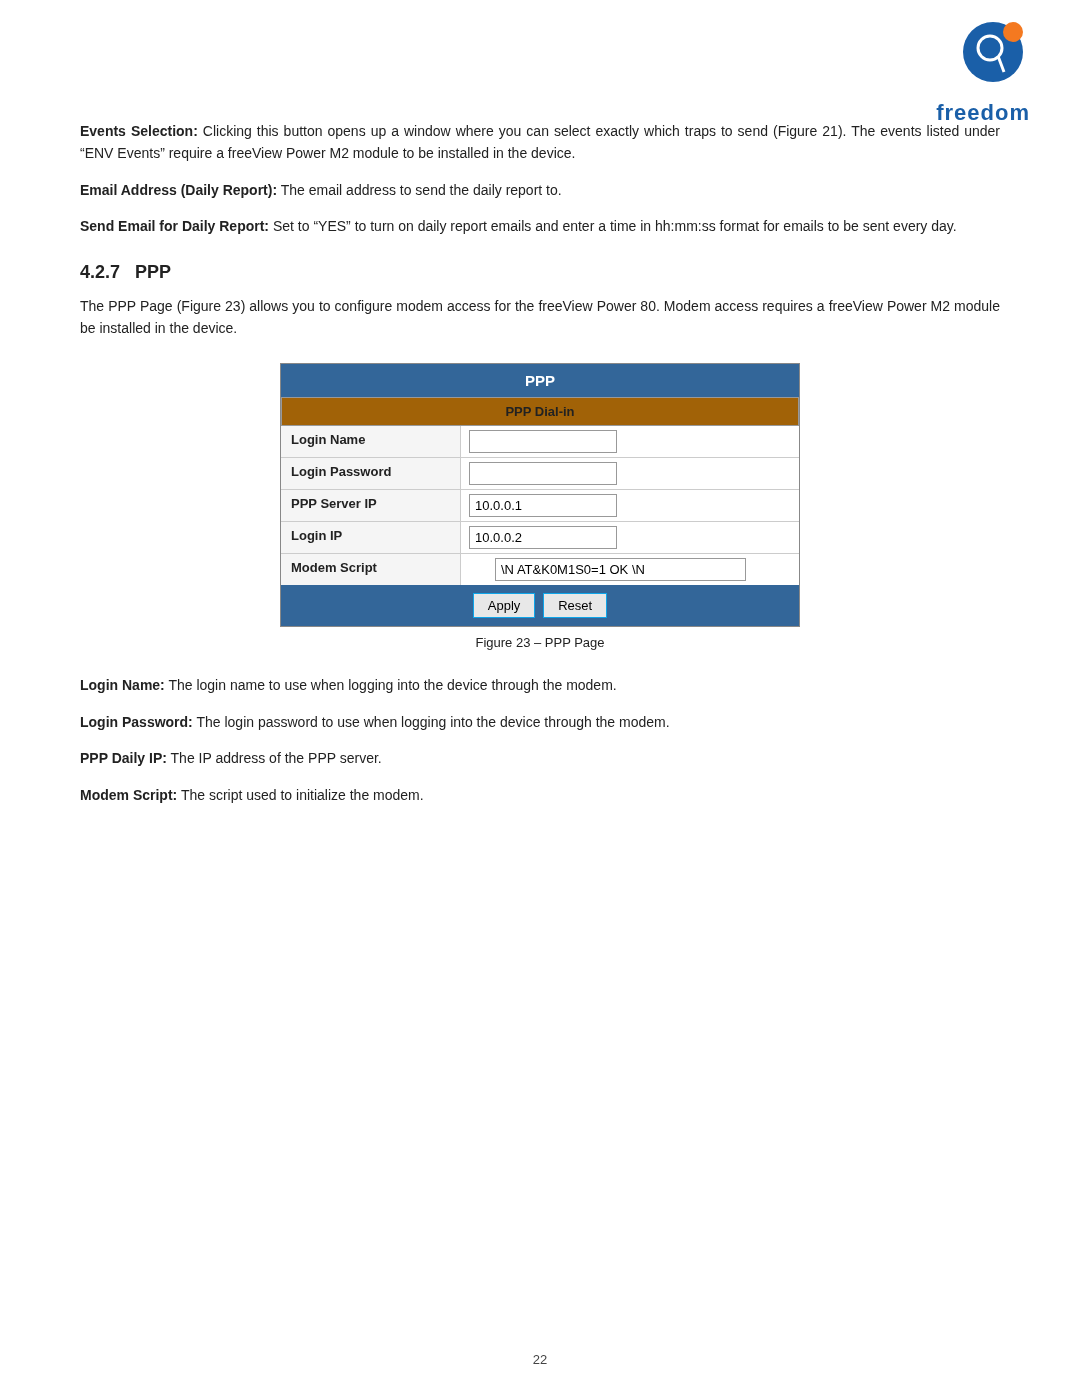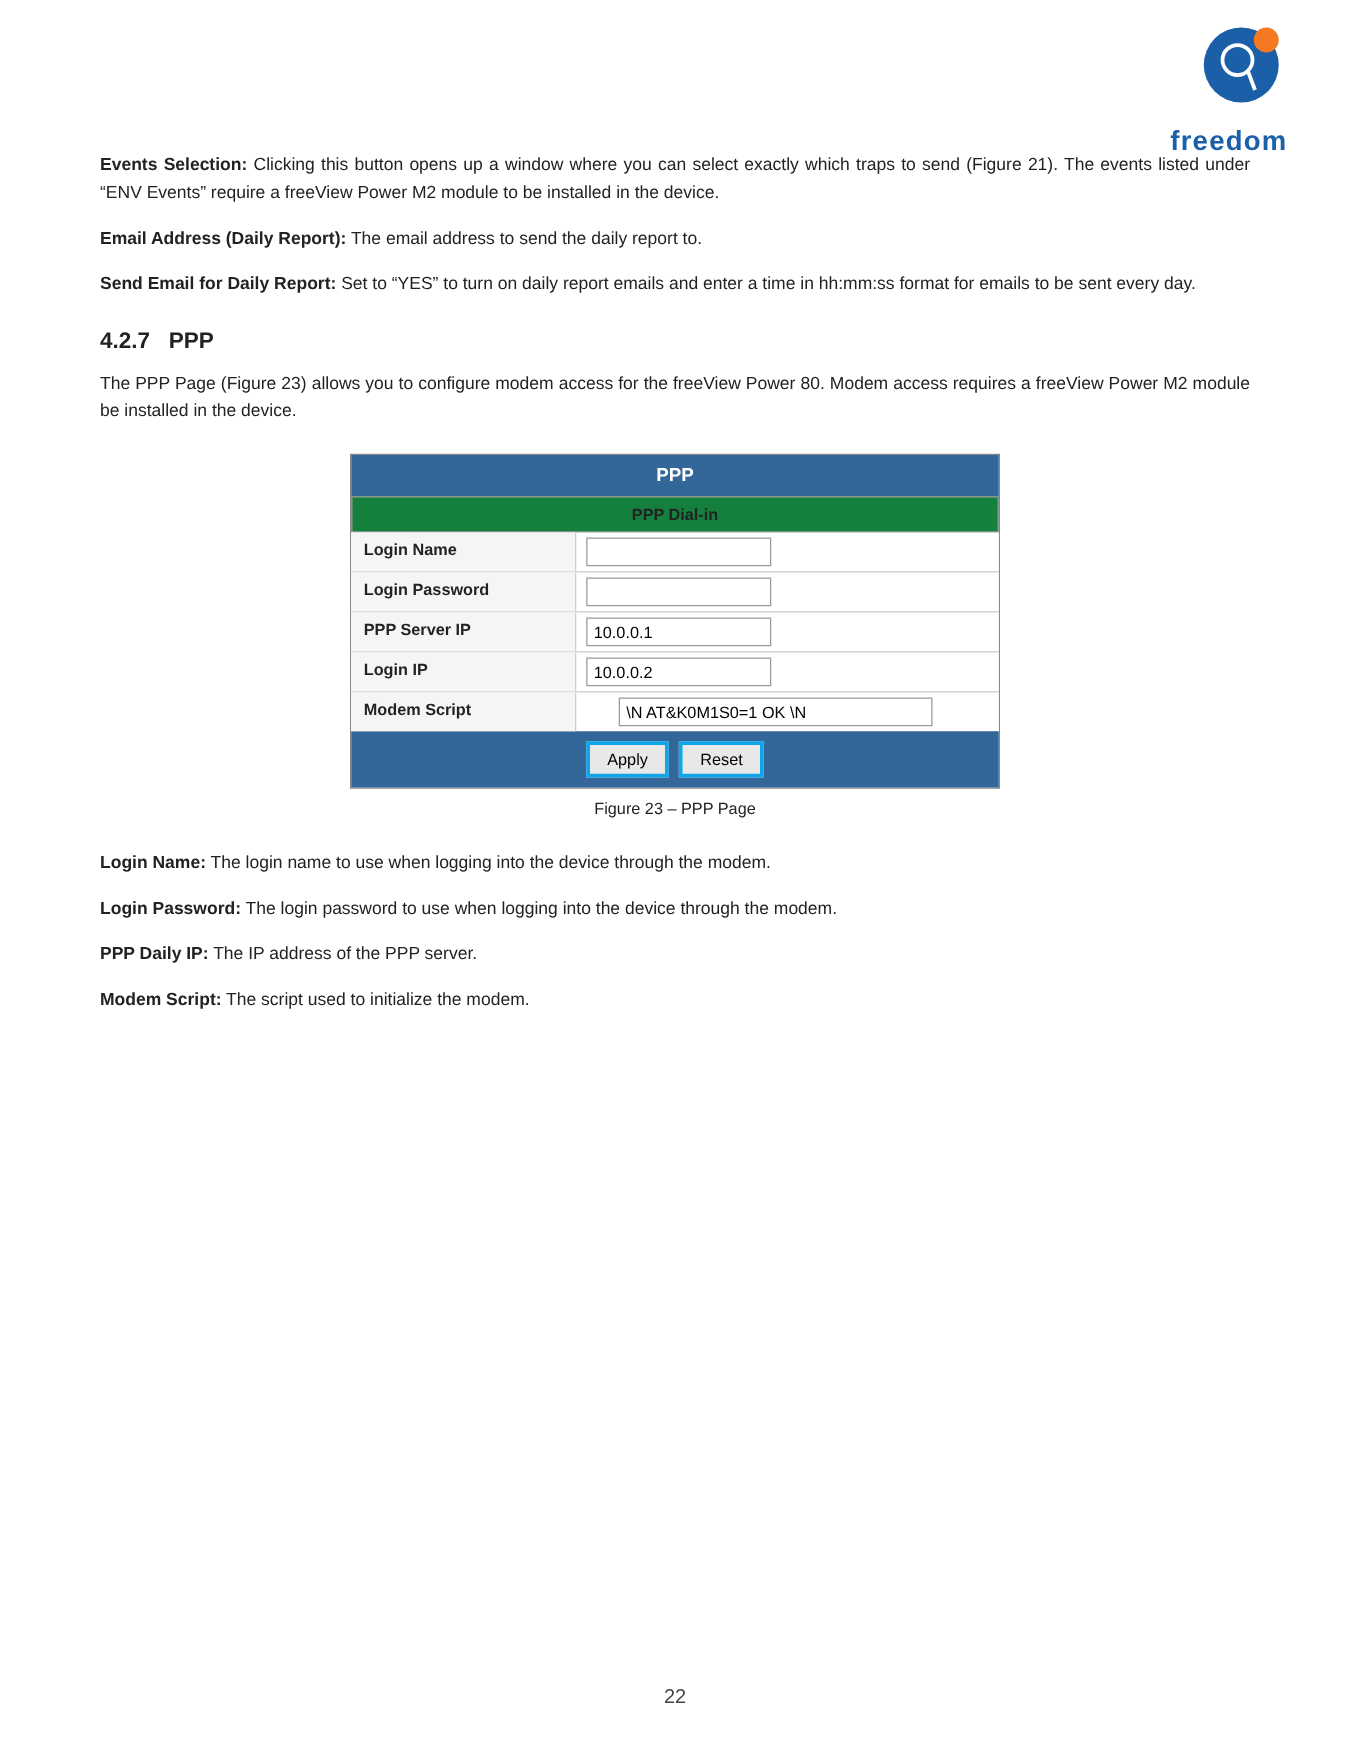--- a/index.html
+++ b/index.html
@@ -57,21 +57,21 @@
     }
     .ppp-table-header {
       background-color: #336699;
       color: #fff;
       text-align: center;
       font-weight: bold;
       font-size: 15px;
       padding: 8px;
     }
     .ppp-section-header {
-      background-color: #15803d;
+      background-color: #a16207;
       text-align: center;
       font-weight: bold;
       padding: 6px;
       border: 1px solid #999;
       font-size: 13px;
     }
     .ppp-label {
       width: 180px;
       padding: 6px 10px;
       font-weight: bold;
@@ -94,21 +94,21 @@
       width: 251px;
     }
     .ppp-buttons-row {
       background-color: #336699;
       text-align: center;
       padding: 8px;
     }
     .ppp-btn {
       padding: 4px 14px;
       font-size: 13px;
-      border: 3px solid #0ea5e9;
+      border: 1px solid #0ea5e9;
       background: #e8e8e8;
       cursor: pointer;
       margin: 0 2px;
     }
     .figure-caption {
       margin-top: 8px;
       font-size: 13px;
       text-align: center;
       color: #222;
     }
@@ -125,21 +125,21 @@
     }
     .ppp-data-row:last-child {
       border-bottom: none;
       gap: 26px;
     }
     .page-number {
       position: absolute;
       bottom: 30px;
       left: 50%;
       transform: translateX(-50%);
-      font-size: 16px;
+      font-size: 13px;
       color: #444;
     }
     b { font-weight: bold; }
   </style>
 </head>
 <body>
 
 <div class="page">
 
   <div class="logo-area">

